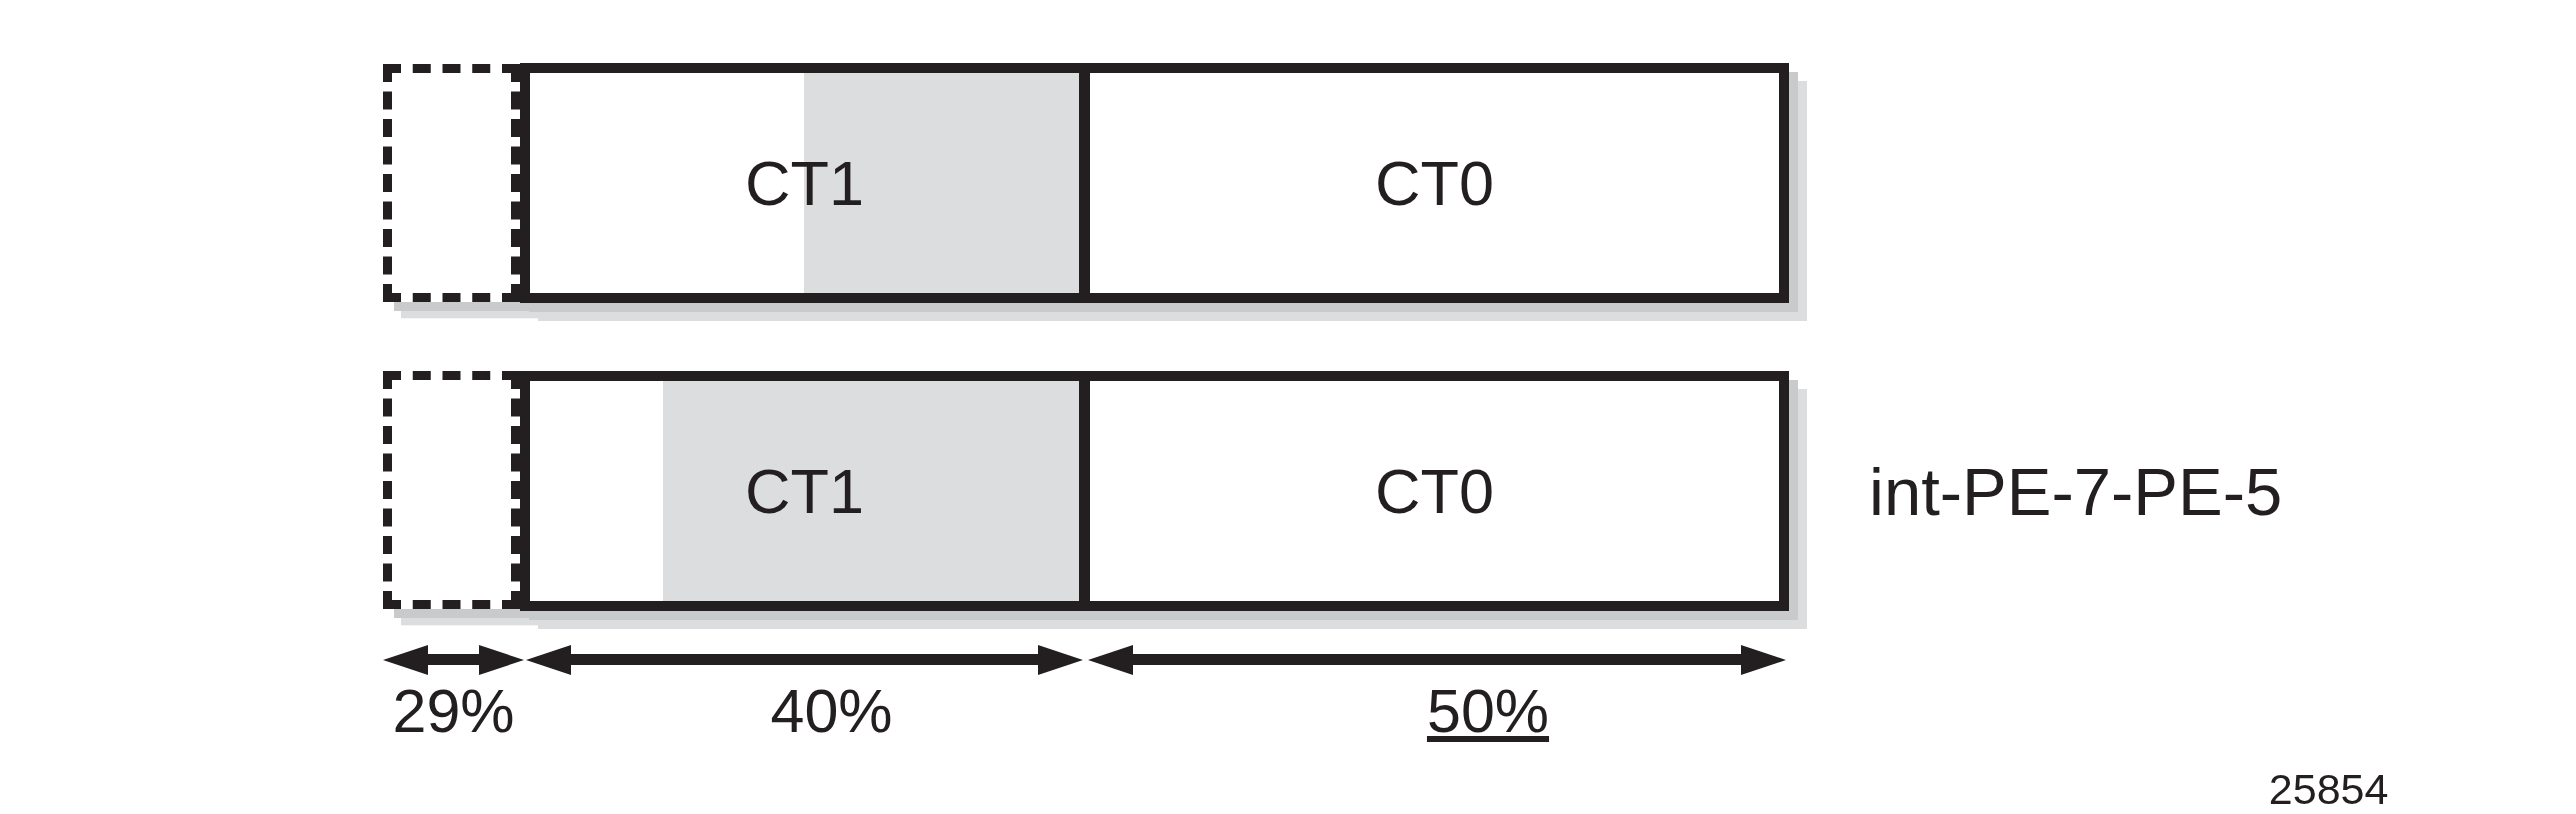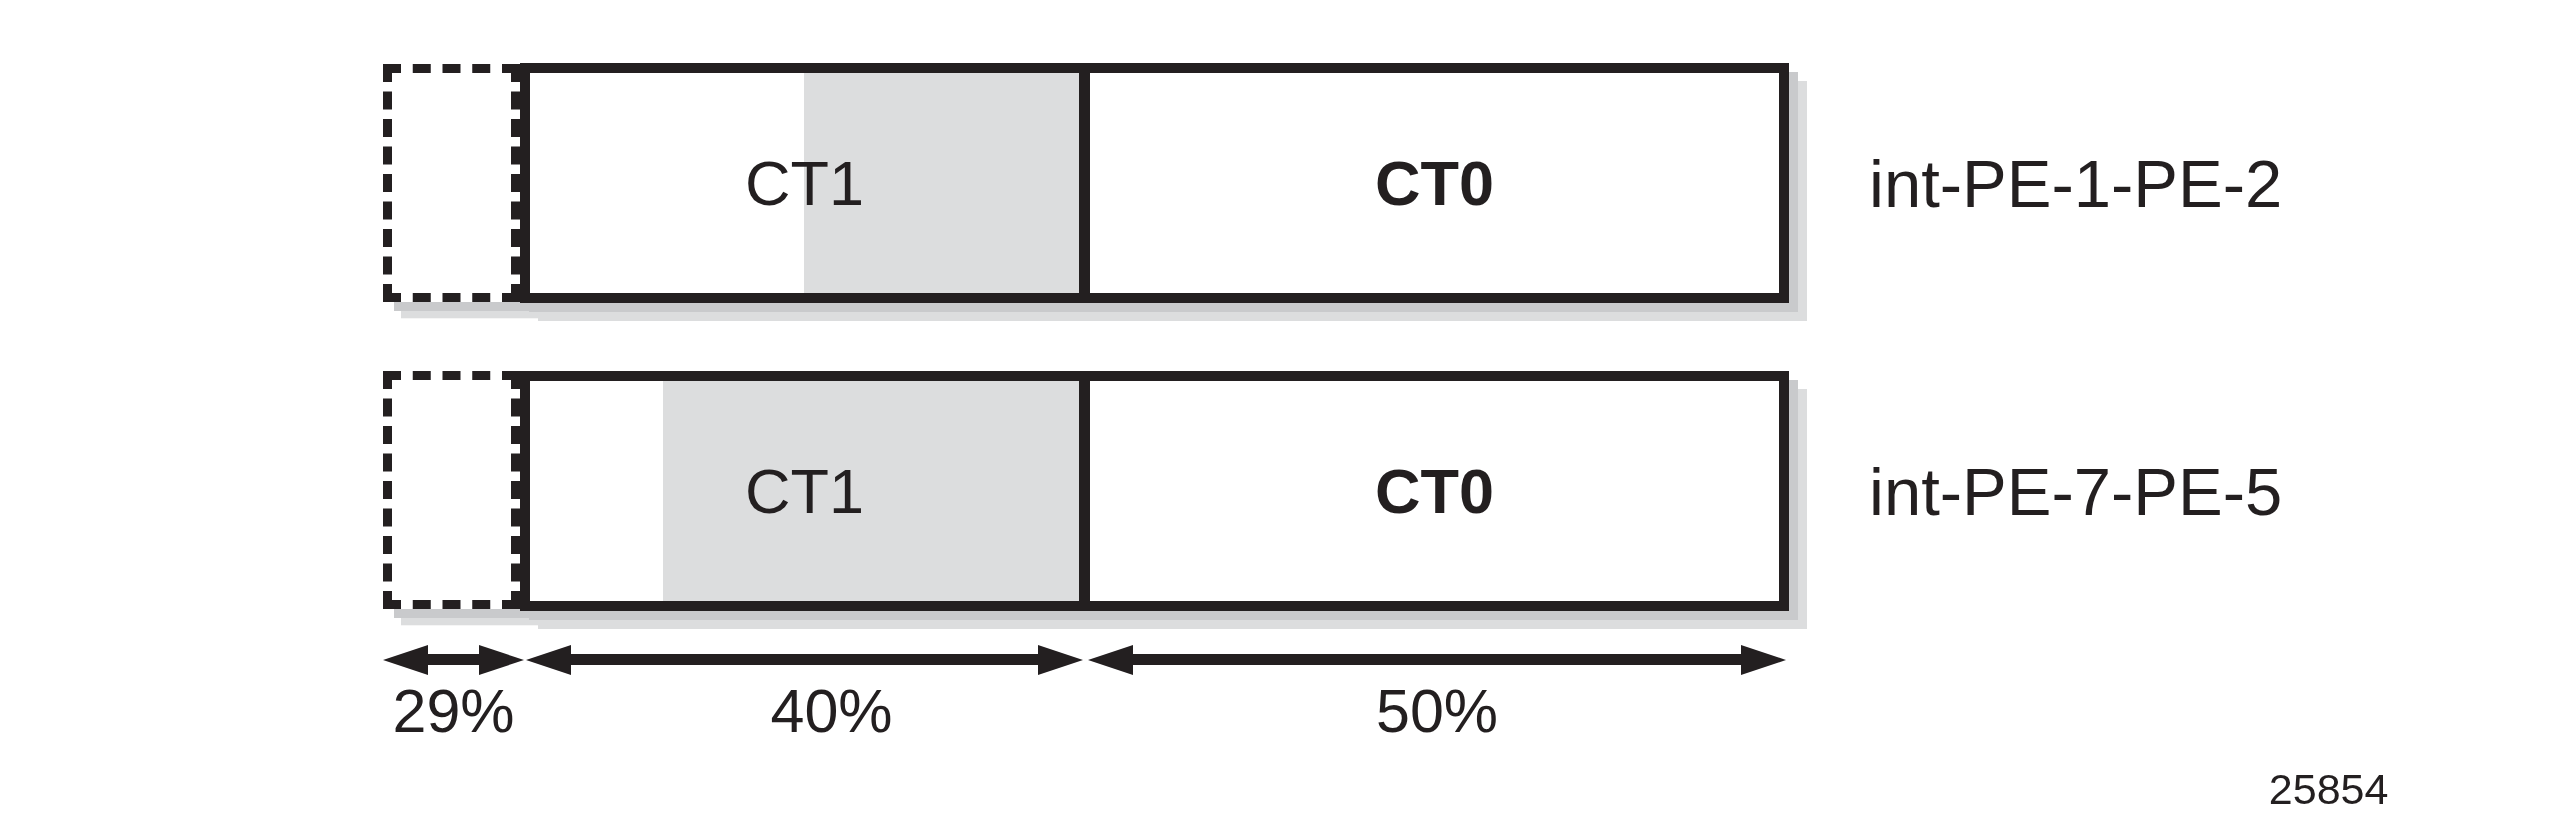--- a/index.html
+++ b/index.html
@@ -26,21 +26,21 @@
     position:absolute;left:520px;width:1269px;height:240px;
     box-sizing:border-box;border:10px solid var(--ink);background:#ffffff;
     box-shadow:9px 9px 0 0 var(--shadow-dark),18px 18px 0 0 var(--shadow-light);
     display:flex;align-items:stretch;
   }
   .bar.row1{top:63px;}
   .bar.row2{top:371px;}
 
   .segment{position:relative;display:flex;align-items:center;justify-content:center;}
   .segment.ct1{width:549px;flex:none;}
-  .segment.ct0{flex:1;font-weight:bold;}
+  .segment.ct0{flex:1;}
   .divider{width:11px;flex:none;background:var(--ink);}
   .shade{position:absolute;top:0;bottom:0;background:var(--shade);}
   .segment-label{position:relative;z-index:2;font-size:63px;line-height:1;}
 
   
   .if-label{
     position:absolute;left:1869px;width:633px;height:240px;
     display:flex;align-items:center;font-size:67px;line-height:1;
   }
   .if-label.row1{top:63px;}
@@ -55,42 +55,41 @@
     border-top:15.4px solid transparent;border-bottom:15.4px solid transparent;}
   .head.left{border-right:45px solid var(--ink);}
   .head.right{border-left:45px solid var(--ink);}
   .shaft{flex:1;height:11px;background:var(--ink);margin:0 -7.2px;}
 
   
   .pct{position:absolute;top:680px;height:63px;display:flex;
     align-items:center;justify-content:center;font-size:61px;line-height:1;}
   .pct-a{left:383px;width:141px;}
   .pct-b{left:553px;width:557px;}
-  .pct-c{left:1088px;width:698px;}
+  .pct-c{left:1139px;width:698px;text-decoration:underline;}
 
   
   .fig-num{position:absolute;right:3.6px;top:768px;font-size:43px;line-height:1;}
 </style>
 </head>
 <body>
 
 <div class="canvas">
 
   <div class="dashed-box row1"></div>
   <div class="bar row1">
     <div class="segment ct1">
       <div class="shade" style="left: 49.9%; width: 50.1%;"></div>
       <span class="segment-label">CT1</span>
     </div>
     <div class="divider"></div>
     <div class="segment ct0">
       <span class="segment-label">CT0</span>
     </div>
   </div>
-  <div class="if-label row1">int-PE-1-PE-2</div>
 
   <div class="dashed-box row2"></div>
   <div class="bar row2">
     <div class="segment ct1">
       <div class="shade" style="left: 24.2%; width: 75.8%;"></div>
       <span class="segment-label">CT1</span>
     </div>
     <div class="divider"></div>
     <div class="segment ct0">
       <span class="segment-label">CT0</span>

